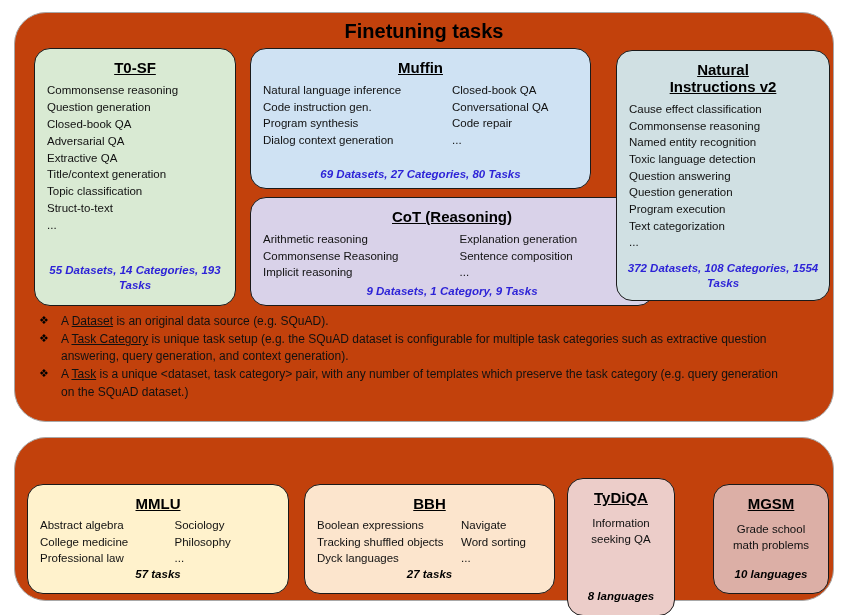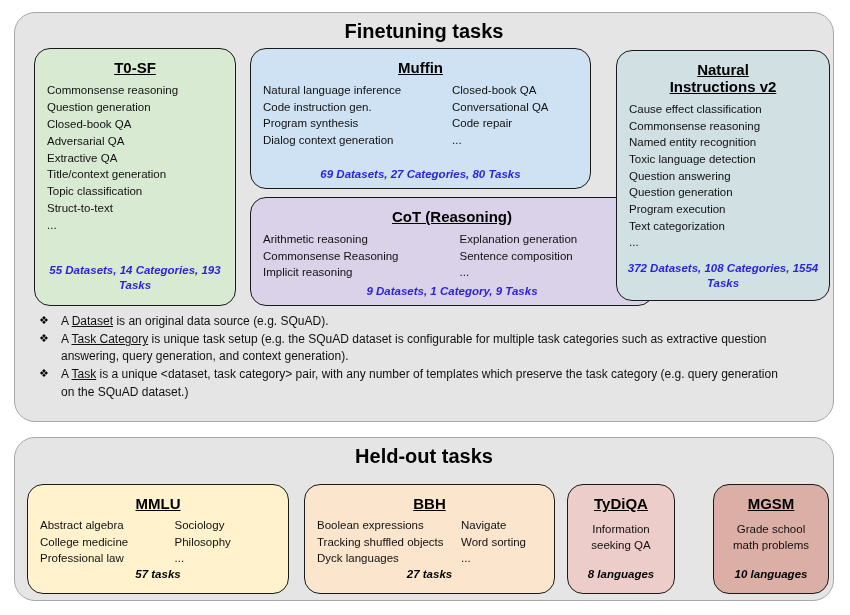--- a/index.html
+++ b/index.html
@@ -1,17 +1,17 @@
 <!DOCTYPE html>
 <html><head>
 <meta charset="utf-8">
 <style>
   html,body{margin:0;padding:0;background:#ffffff;}
   body{width:850px;height:615px;position:relative;font-family:"Liberation Sans",sans-serif;color:#111;}
-  .panel{position:absolute;background:#e5e5e5;border:1.6px solid #a8a8a8;border-radius:21px;box-sizing:border-box;}
+  .panel{position:absolute;background:#c2410c;border:1.6px solid #a8a8a8;border-radius:32px;box-sizing:border-box;}
   #finetuning-panel{left:14px;top:12px;width:820px;height:410px;}
   #heldout-panel{left:14px;top:437px;width:820px;height:164px;}
   .panel-title{position:absolute;top:7px;left:0;width:100%;text-align:center;font-size:20px;font-weight:bold;margin:0;color:#000;}
   .box{position:absolute;border:1.6px solid #1a1a1a;border-radius:16px;box-sizing:border-box;padding:8px 12px 4px 12px;}
   .box h2{margin:2px 0 6px 0;text-align:center;font-size:15px;font-weight:bold;text-decoration:underline;color:#000;}
   .box ul{list-style:none;margin:0;padding:0;font-size:11.5px;line-height:1.45;}
   .cols{display:flex;}
   .stats{position:absolute;bottom:10px;left:8px;right:8px;text-align:center;font-size:11.5px;font-weight:bold;font-style:italic;color:#2d23d7;line-height:1.25;}
   .stats.black{color:#000;}
   
@@ -35,21 +35,21 @@
   .note .note-text{flex:1;padding-right:26px;}
   .note .term{font-weight:normal;text-decoration:underline;margin-top:11px;}
   
   #heldout-panel .box h2{margin-bottom:5px;}
   #box-mmlu{left:12px;top:46px;width:262px;height:110px;background:#fff2cc;}
   #box-mmlu .col1{width:57%;}
   #box-mmlu .col2{width:43%;}
   #box-bbh{left:289px;top:46px;width:251px;height:110px;background:#fce5cd;}
   #box-bbh .col1{width:64%;}
   #box-bbh .col2{width:36%;}
-  #box-tydiqa{left:552px;top:46px;width:108px;height:110px;background:#eccdc9;}
+  #box-tydiqa{left:552px;top:40px;width:108px;height:138px;background:#eccdc9;}
   #box-mgsm{left:698px;top:46px;width:116px;height:110px;background:#dcafa6;}
   .desc{text-align:center;font-size:11.5px;line-height:1.35;margin-top:10px;}
   #heldout-panel .stats{bottom:12px;}
 </style>
 </head>
 <body>
 
 <div class="panel" id="finetuning-panel">
   <h1 class="panel-title">Finetuning tasks</h1>
 
@@ -131,21 +131,20 @@
       <span class="note-text"><span>A </span><span class="term">Task Category</span><span> is unique task setup (e.g. the SQuAD dataset is configurable for multiple task categories such as extractive question answering, query generation, and context generation).</span></span>
     </div>
     <div class="note">
       <span class="bullet">❖</span>
       <span class="note-text"><span>A </span><span class="term">Task</span><span> is a unique &lt;dataset, task category&gt; pair, with any number of templates which preserve the task category (e.g. query generation on the SQuAD dataset.)</span></span>
     </div>
   </div>
 </div>
 
 <div class="panel" id="heldout-panel">
-  <h1 class="panel-title">Held-out tasks</h1>
 
   <div class="box" id="box-mmlu">
     <h2>MMLU</h2>
     <div class="cols">
       <ul class="col1">
         <li>Abstract algebra</li>
         <li>College medicine</li>
         <li>Professional law</li>
       </ul>
       <ul class="col2">

